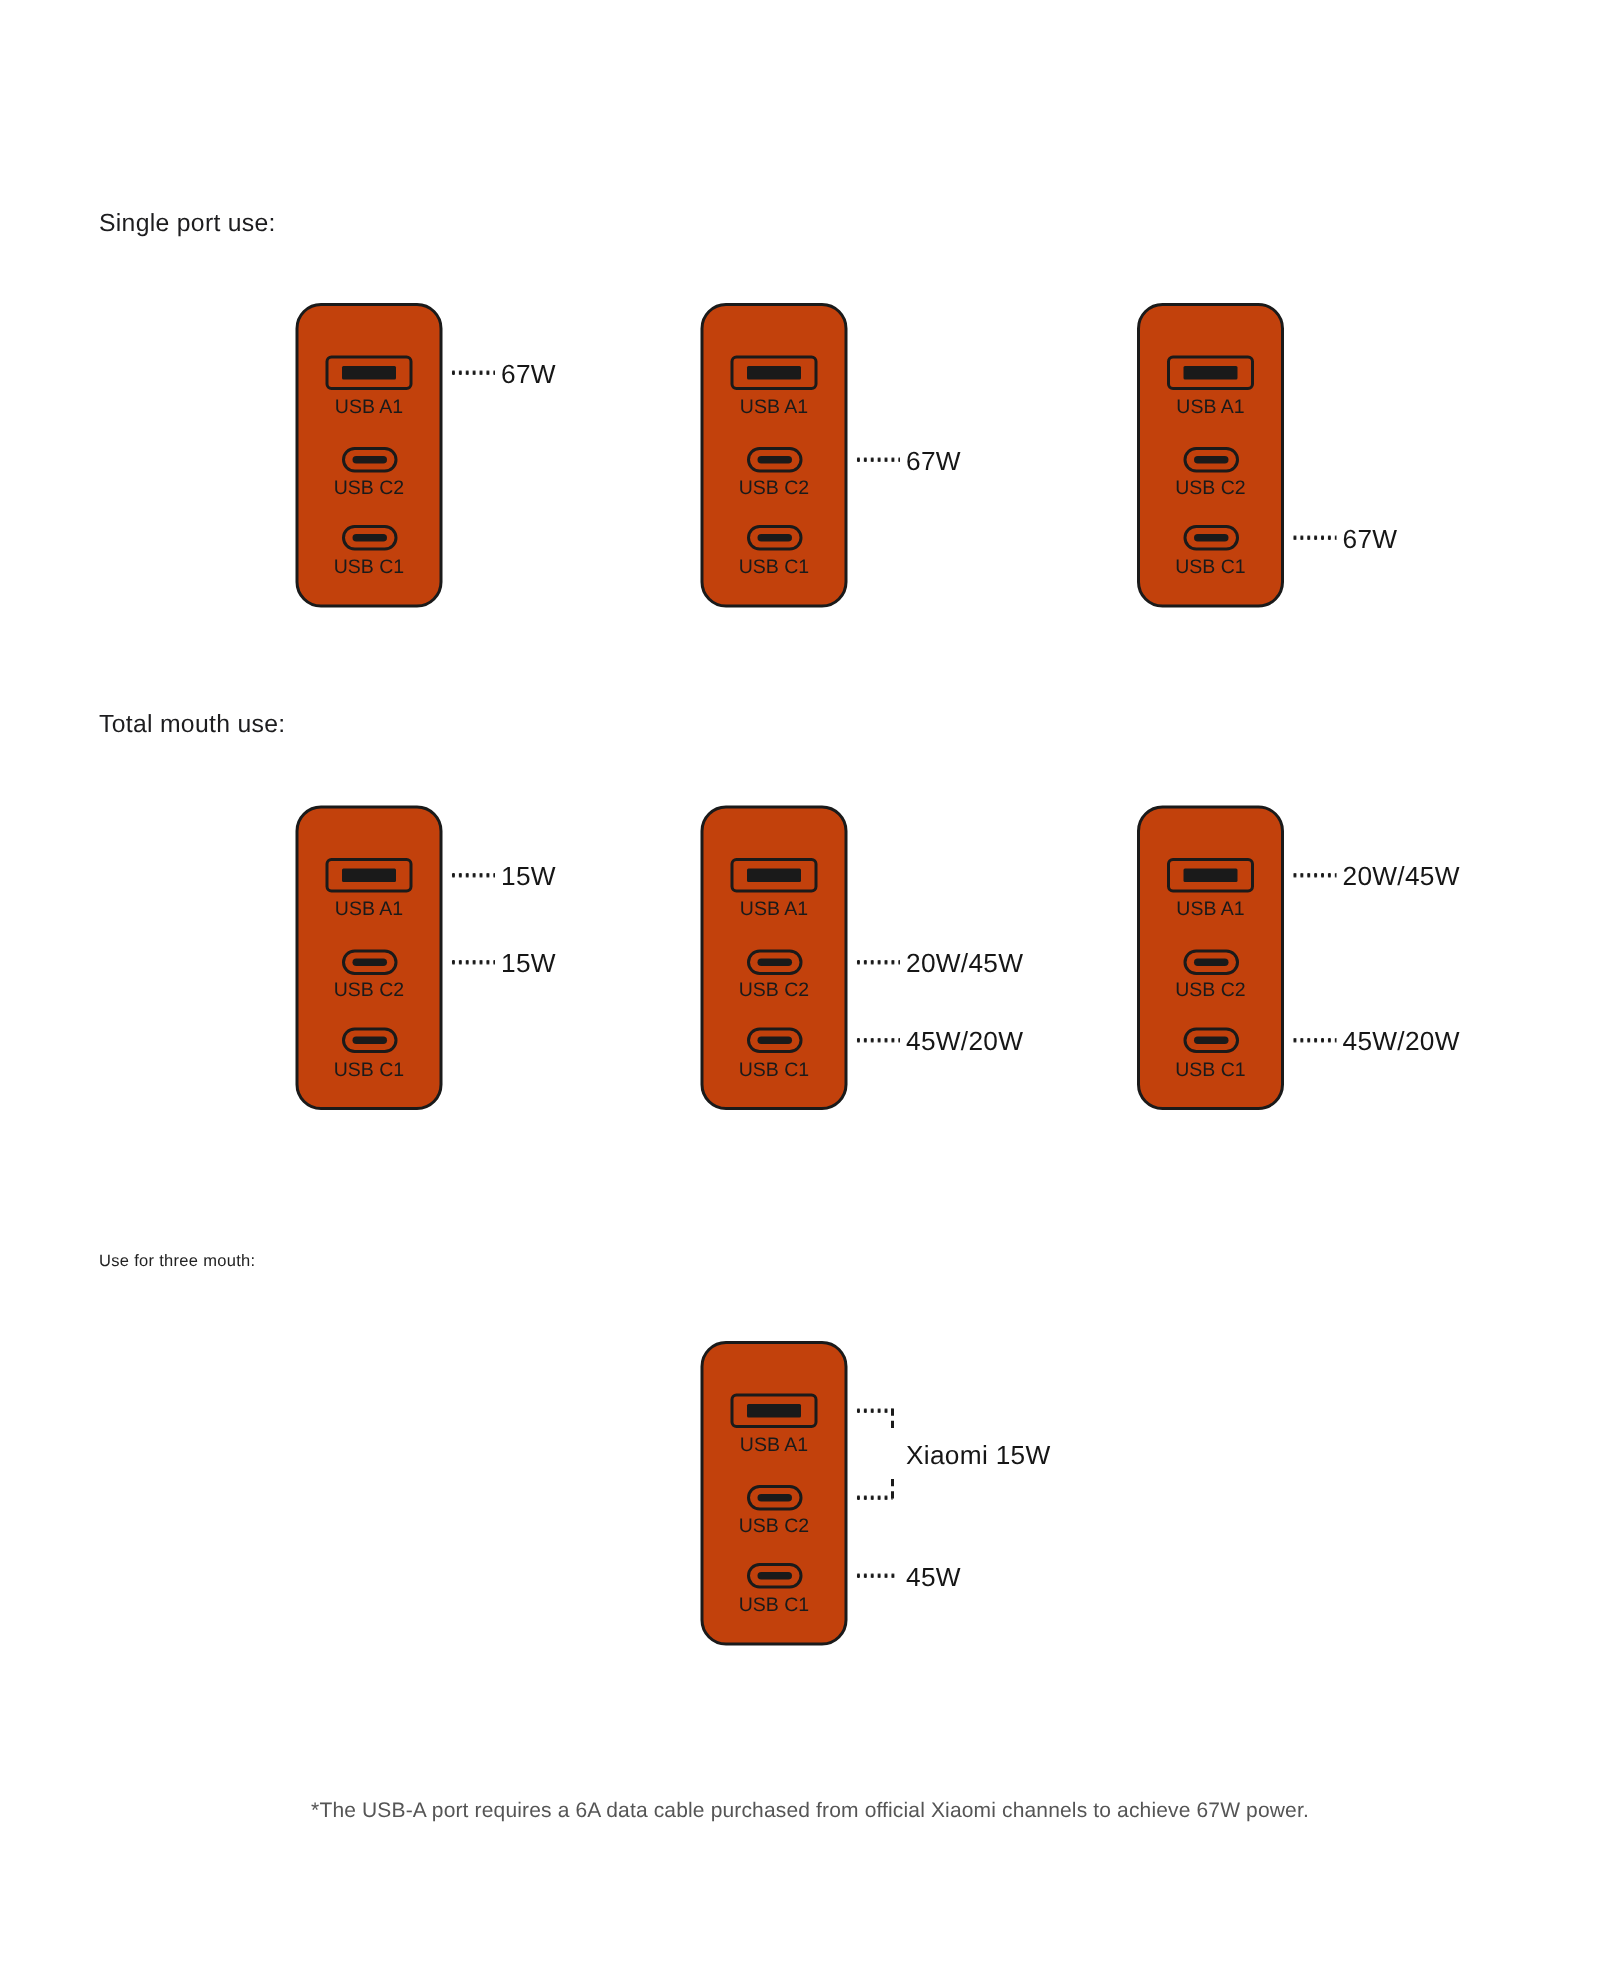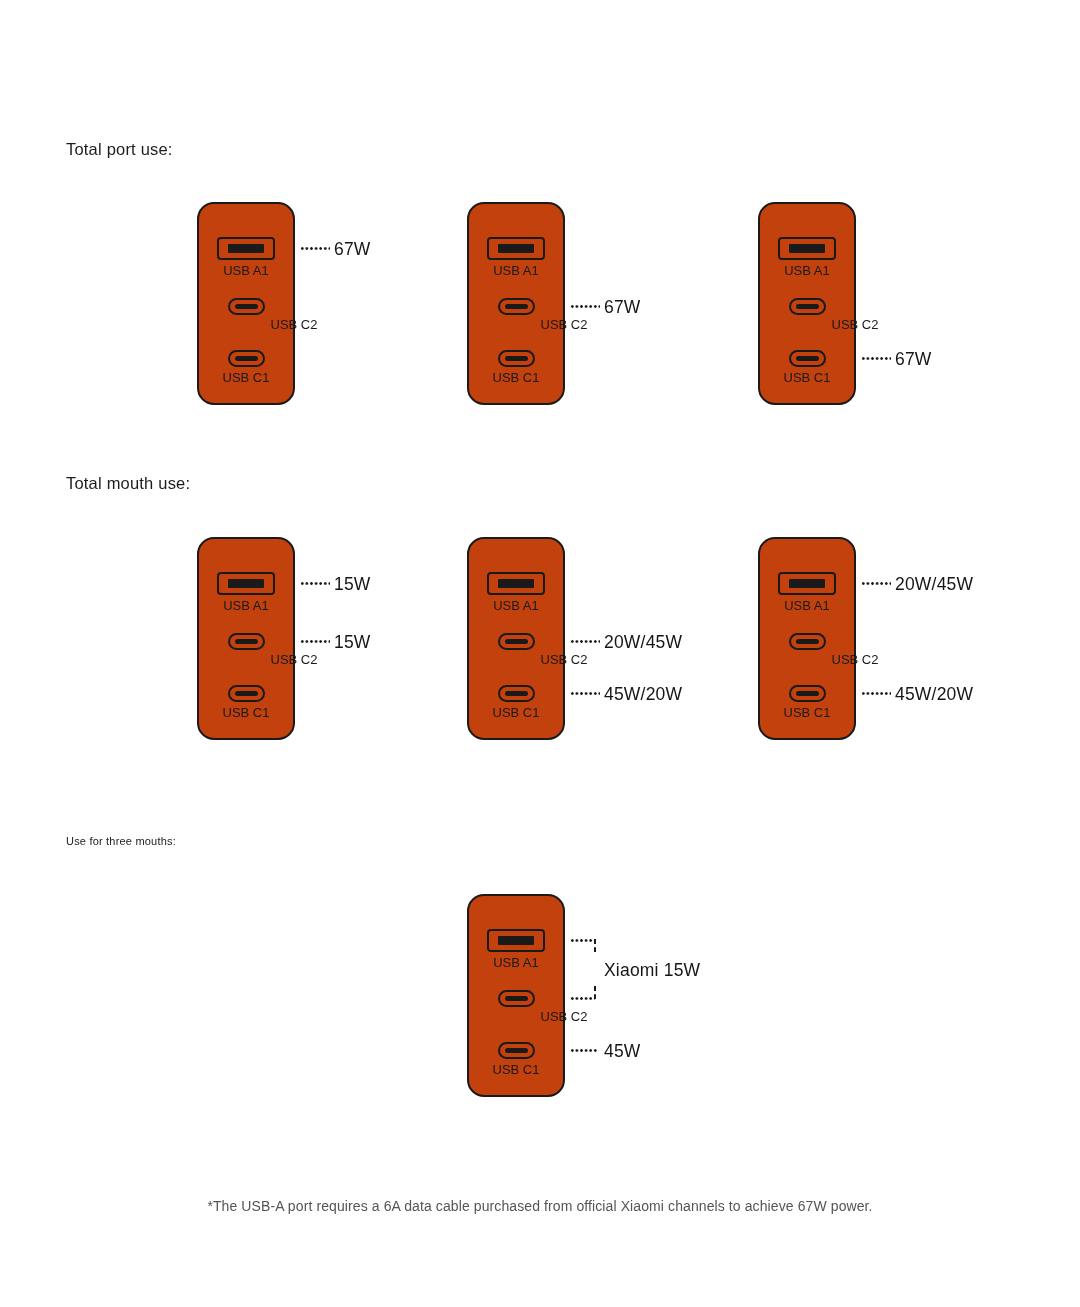--- a/index.html
+++ b/index.html
@@ -38,21 +38,21 @@
     display:flex; align-items:center; justify-content:center;
   }
   .portc .pin { width:23px; height:5px; background:#1a1a1a; border-radius:3px; }
   .portc.c2 { top:94px; }
   .portc.c1 { top:146px; }
   .plabel {
     position:absolute; left:0; width:100%; text-align:center;
     font-size:13px; line-height:13px; color:#1a1a1a; white-space:nowrap;
   }
   .plabel.a1 { top:60px; }
-  .plabel.c2 { top:114px;margin-left:48px; }
+  .plabel.c2 { top:114px; }
   .plabel.c1 { top:167px; }
 
   
   .dots {
     position:absolute; height:2.5px; width:30px;
     background-image:radial-gradient(circle, #1a1a1a 1.15px, transparent 1.3px);
     background-size:4.6px 2.5px; background-repeat:repeat-x;
     background-position:left center;
   }
   .vtick {
@@ -67,21 +67,21 @@
   .footnote {
     position:absolute; left:0; right:0; top:1199px;
     text-align:center; font-size:14px; line-height:14px;
     color:#555555; letter-spacing:.1px;
   }
 </style>
 </head>
 <body>
 
 <div>
-  <div class="heading" style="top:139px">Total port use:</div>
+  <div class="heading" style="top:139px">Single port use:</div>
 
   <div class="charger" style="left:197px;top:202px">
     <div class="porta">
         <div class="pin"></div>
       </div>
     <div class="plabel a1">USB A1</div>
     <div class="portc c2">
         <div class="pin"></div>
       </div>
     <div class="plabel c2">USB C2</div>
@@ -183,21 +183,21 @@
       </div>
     <div class="plabel c1">USB C1</div>
   </div>
   <div class="dots" style="left:861px;top:582px"></div>
   <div class="wlabel" style="left:895px;top:575px">20W/45W</div>
   <div class="dots" style="left:861px;top:692px"></div>
   <div class="wlabel" style="left:895px;top:685px">45W/20W</div>
 </div>
 
 <div>
-  <div class="heading small" style="top:835px">Use for three mouths:</div>
+  <div class="heading small" style="top:835px">Use for three mouth:</div>
 
   <div class="charger" style="left:467px;top:894px">
     <div class="porta">
         <div class="pin"></div>
       </div>
     <div class="plabel a1">USB A1</div>
     <div class="portc c2">
         <div class="pin"></div>
       </div>
     <div class="plabel c2">USB C2</div>

